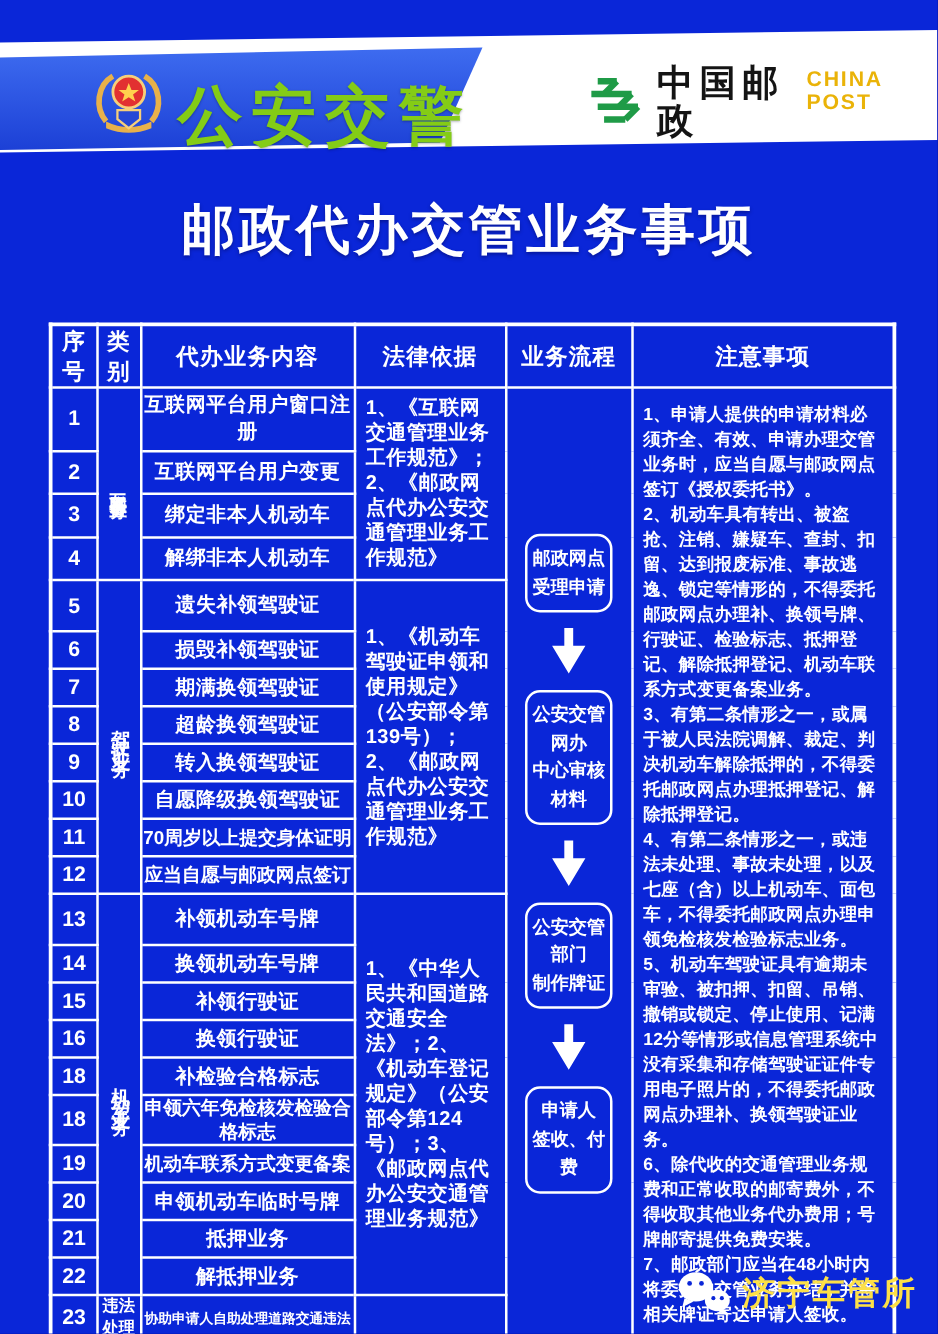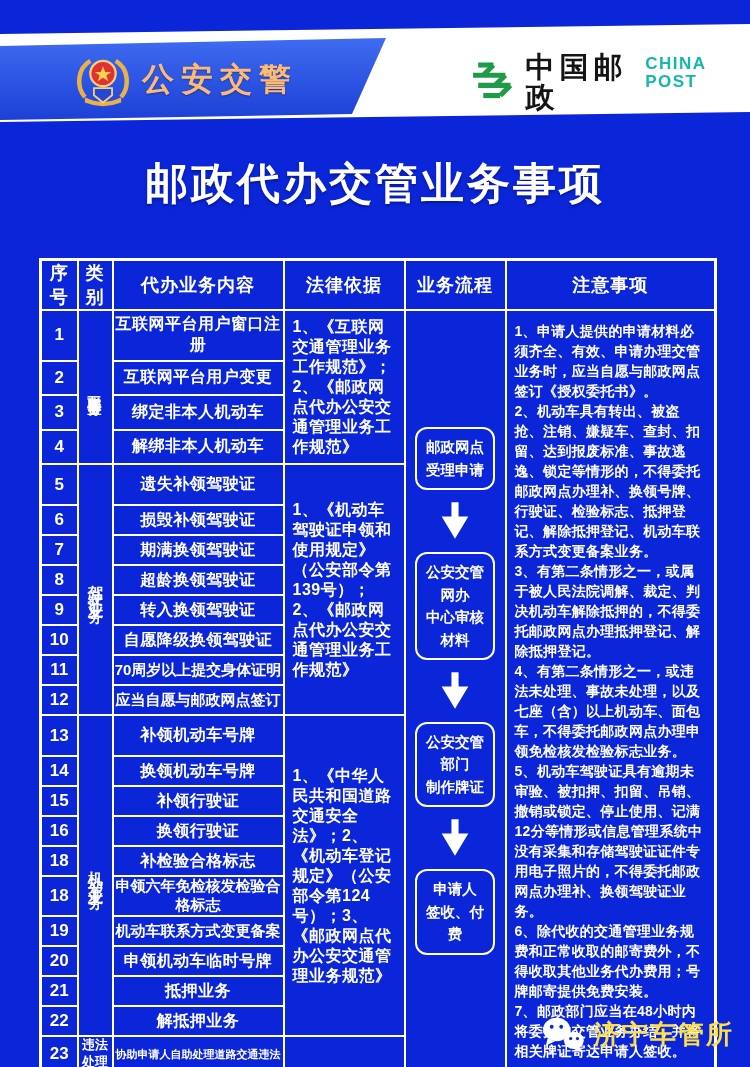--- a/index.html
+++ b/index.html
@@ -7,28 +7,28 @@
   body { font-family: "Liberation Sans", "DejaVu Sans", sans-serif; }
   .page {
     position: relative; width: 750px; height: 1067px;
     background: #0a26d8; overflow: hidden; margin: 0 auto;
   }
   
   .header-svg { position:absolute; top:0; left:0; display:block; }
   .badge { position:absolute; left:74px; top:50px; width:58px; height:58px; }
   .police-label {
     position:absolute; left:142px; top:58px;
-    font-size:32px; font-weight:900; color:#fdba74; letter-spacing:7px;
+    font-size:52px; font-weight:900; color:#84cc16; letter-spacing:7px;
     text-shadow: 0 1px 2px rgba(0,0,40,.35);
   }
   .post-logo { position:absolute; left:468px; top:52px; display:flex; align-items:center; gap:10px; }
   .post-emblem { width:54px; height:54px; }
   .post-text { display:flex; flex-direction:row; line-height:1.05; }
   .post-cn { font-size:29px; font-weight:900; color:#141414; letter-spacing:5px; }
-  .post-en { font-size:17px; font-weight:700; color:#14b8a6; letter-spacing:1.5px; margin-top:3px; }
+  .post-en { font-size:17px; font-weight:700; color:#eab308; letter-spacing:1.5px; margin-top:3px; }
   
   .title {
     position:absolute; top:155px; left:0; width:100%;
     text-align:center; color:#ffffff; font-size:43px; font-weight:900; letter-spacing:3px;
     text-shadow: 0 2px 3px rgba(0,0,60,.4);
   }
   
   table.services {
     position:absolute; top:258px; left:39px;
     width:675px; border-collapse:collapse; table-layout:fixed;
@@ -52,21 +52,21 @@
   }
   .vtext.tight { font-size:14px; letter-spacing:1px; }
   td.cat-h { font-size:13px; font-weight:800; line-height:1.3; }
   td.legal {
     text-align:left; font-size:16px; font-weight:700; line-height:20px;
     padding:6px 8px; letter-spacing:0.5px;border-radius:16px;
   }
   td.flow-cell { vertical-align:middle; }
   .flow-stack { display:flex; flex-direction:column; align-items:center; gap:11px; }
   .flow-box {
-    width:80px; border:2px solid #ffffff; border-radius:12px;
+    width:70px; border:2px solid #ffffff; border-radius:12px;
     padding:7px 2px; font-size:14.5px; font-weight:800; line-height:1.55;
     color:#fff;
   }
   .flow-arrow { width:32px; height:40px; display:block; }
   td.notes {
     text-align:left; vertical-align:top; font-size:14px; font-weight:700;
     line-height:20px; padding:10px 8px; letter-spacing:0.3px;
   }
   td.notes p { margin:0; }
   

